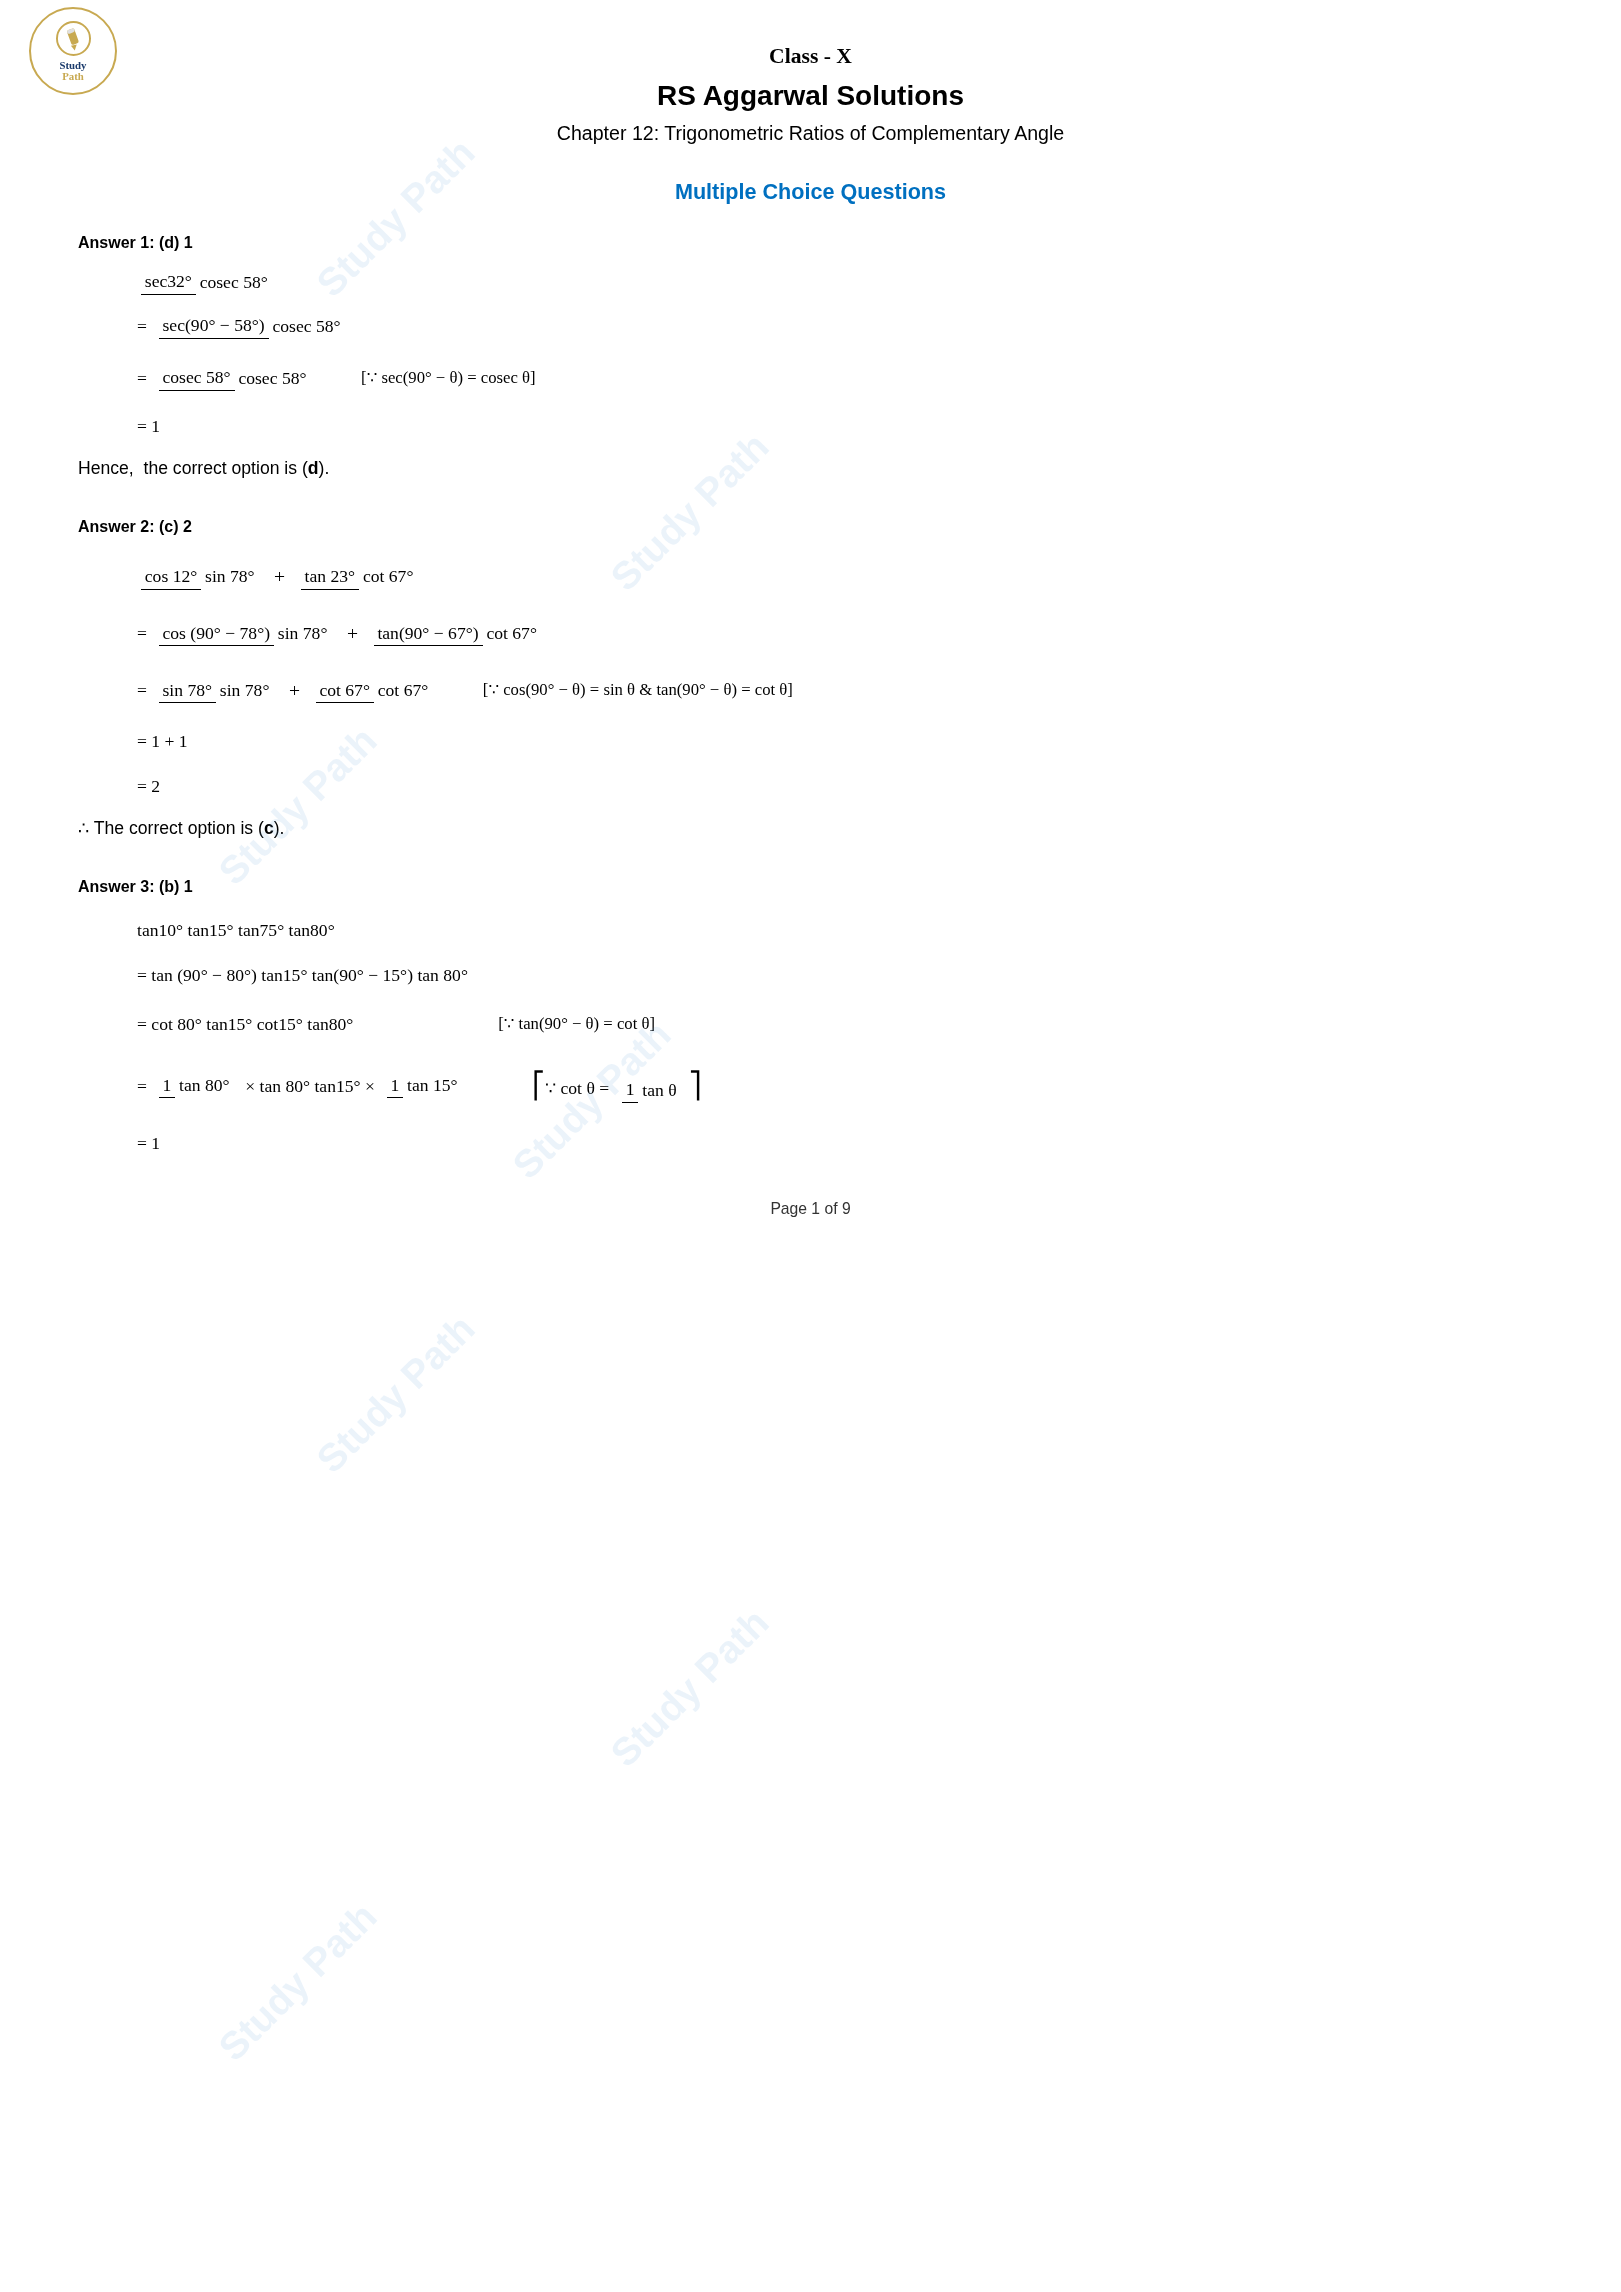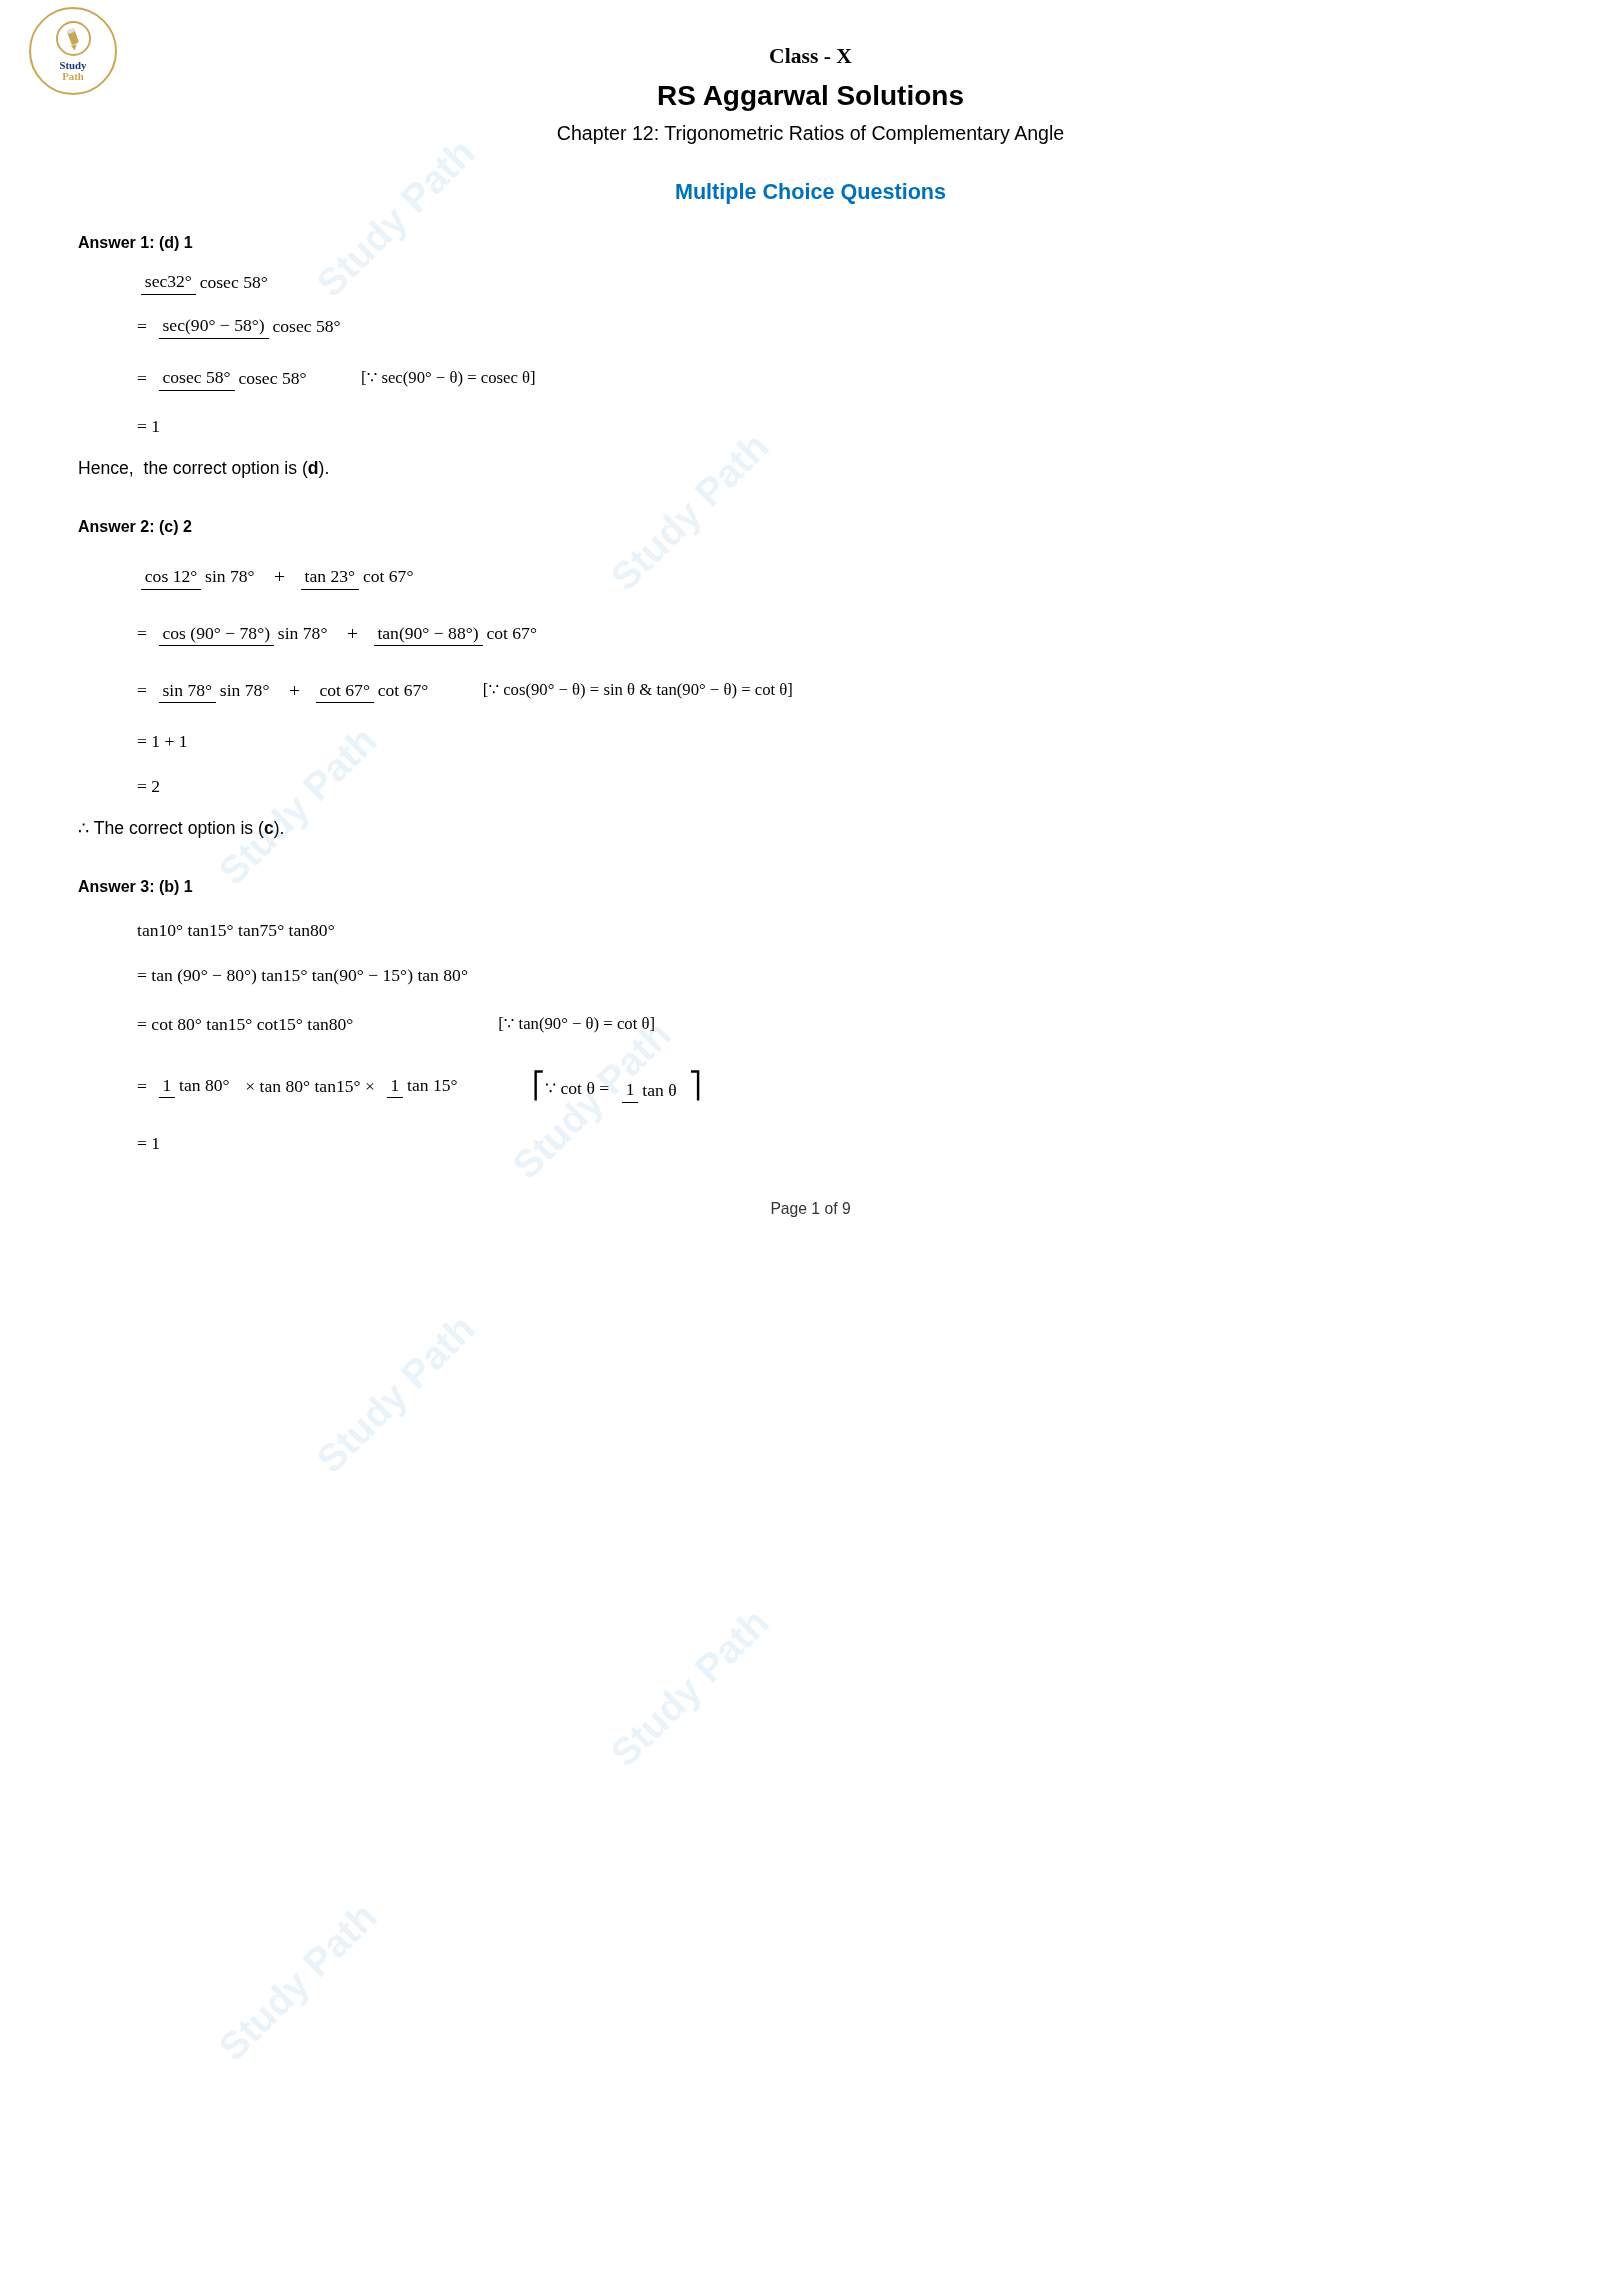--- a/index.html
+++ b/index.html
@@ -248,21 +248,21 @@
       </div>
 
       <div class="math-line-flex">
         <span>=</span>
         <div class="fraction">
           <div class="numerator">cos (90° − 78°)</div>
           <div class="denominator">sin 78°</div>
         </div>
         <span class="plus-sign">+</span>
         <div class="fraction">
-          <div class="numerator">tan(90° − 88°)</div>
+          <div class="numerator">tan(90° − 67°)</div>
           <div class="denominator">cot 67°</div>
         </div>
       </div>
 
       <div class="math-line-flex">
         <span>=</span>
         <div class="fraction">
           <div class="numerator">sin 78°</div>
           <div class="denominator">sin 78°</div>
         </div>

